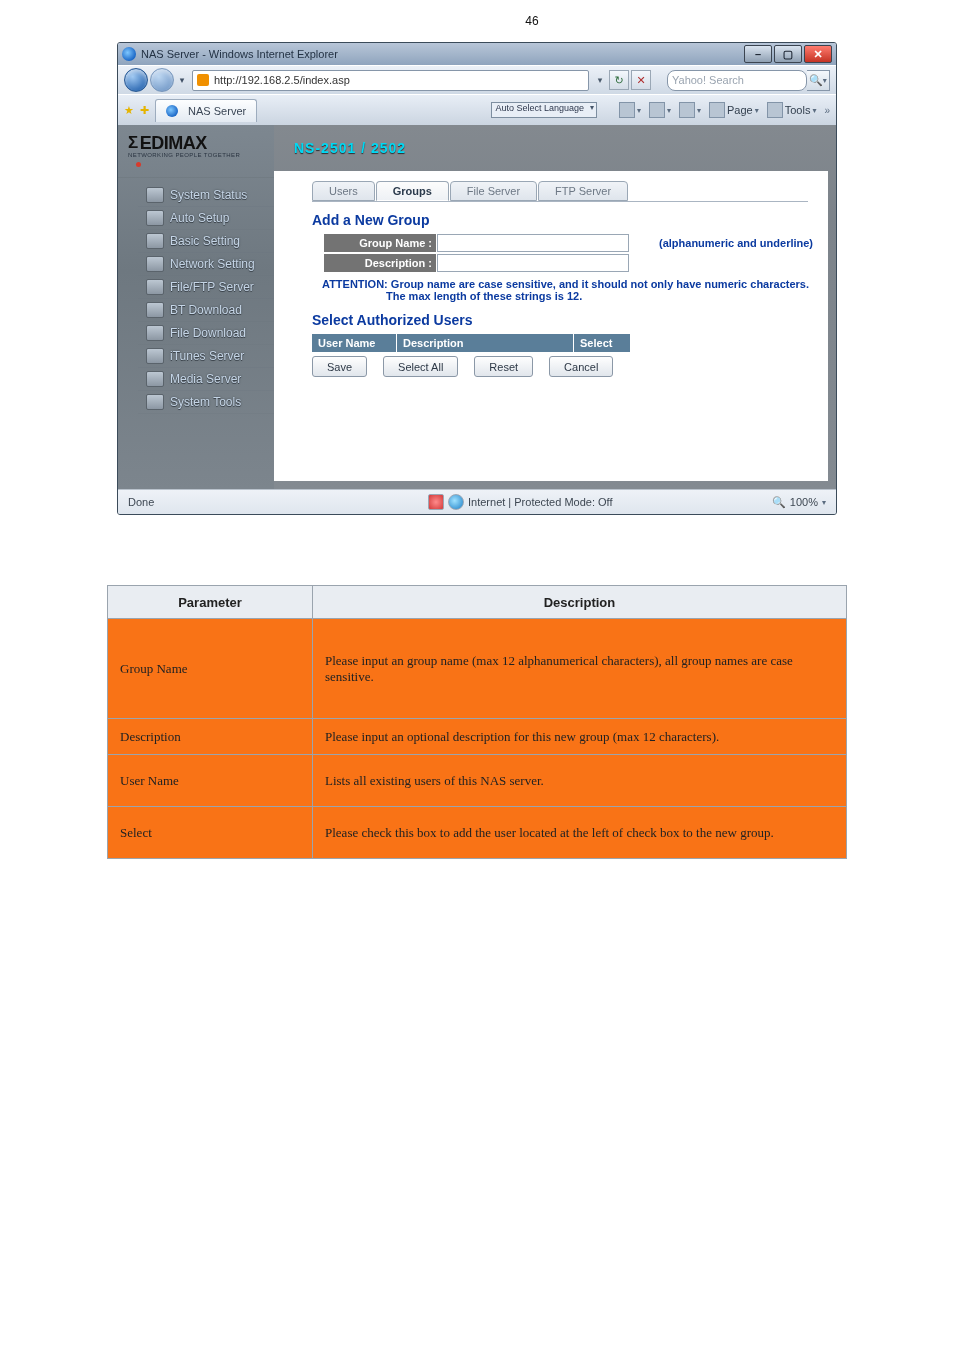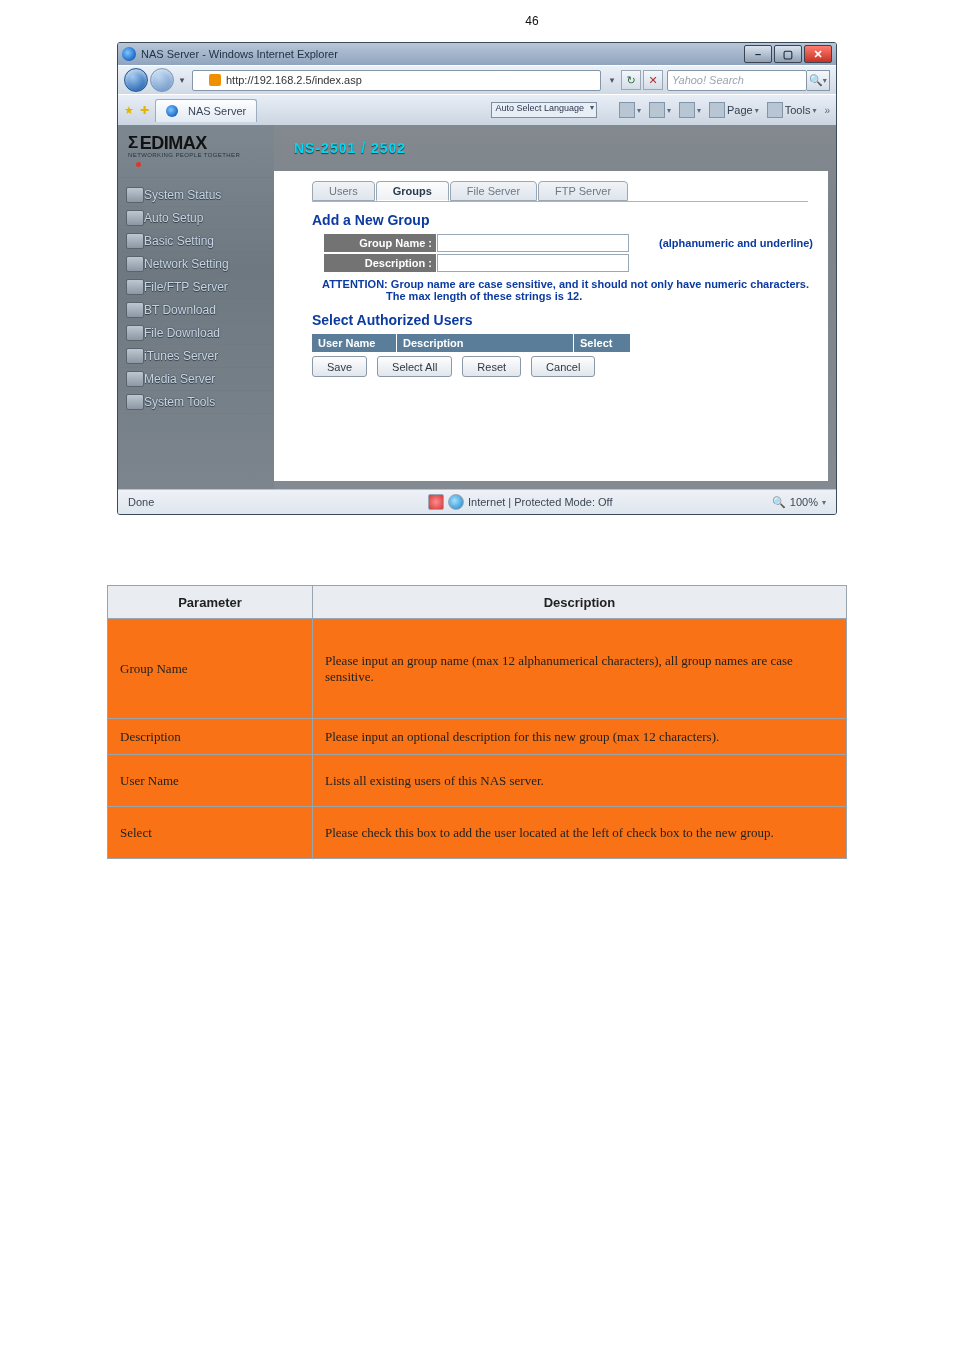--- a/index.html
+++ b/index.html
@@ -11,26 +11,26 @@
   .titlebar{height:22px;background:linear-gradient(#b8c6d8,#8fa4bd);display:flex;align-items:center;padding:0 4px;font-size:11px;color:#233244;}
   .ie-glyph{width:14px;height:14px;border-radius:50%;background:radial-gradient(circle at 40% 40%,#7ec7ff,#1c68c7 70%);margin-right:5px;}
   .winbtns{margin-left:auto;display:flex;gap:2px;}
   .winbtn{width:26px;height:16px;border:1px solid #3b4450;border-radius:2px;background:linear-gradient(#d9e3ef,#8fa0b3);display:flex;align-items:center;justify-content:center;font-size:11px;line-height:1;color:#1a2330;font-weight:bold;}
   .winbtn.close{background:linear-gradient(#ff7b6e,#c43324);color:#fff;}
 
   .navbar{height:28px;background:linear-gradient(#ecf1f8,#cfd9e5);display:flex;align-items:center;padding:0 6px;font-size:11px;color:#3a3a3a;border-top:1px solid #fff;}
   .navbtn{width:22px;height:22px;border-radius:50%;background:radial-gradient(circle at 35% 35%,#9fc8f2,#3570b7 70%);margin-right:2px;border:1px solid #2a5a94;box-shadow:inset 0 3px 4px rgba(255,255,255,.6);}
   .navbtn.fwd{opacity:.55;}
   .navchev{width:12px;color:#405066;font-size:9px;text-align:center;}
-  .addrfield{flex:1;height:19px;border:1px solid #8696a9;background:#fff;border-radius:2px;margin:0 4px;display:flex;align-items:center;padding:0 16px;font-size:11px;color:#333;}
+  .addrfield{flex:1;height:19px;border:1px solid #8696a9;background:#fff;border-radius:2px;margin:0 4px;display:flex;align-items:center;padding:0 4px;font-size:11px;color:#333;}
   .addr-icon{width:12px;height:12px;background:#f09000;border-radius:2px;margin-right:5px;}
   .addr-drop{width:14px;text-align:center;color:#4a5a6c;font-size:9px;}
   .refresh,.stop{width:18px;height:18px;border:1px solid #9aa7b5;background:linear-gradient(#f4f8fc,#d4dde7);display:flex;align-items:center;justify-content:center;font-size:11px;color:#2b6a39;margin-left:2px;}
   .stop{color:#b03030;}
-  .searchbox{width:130px;height:19px;border:1px solid #8696a9;background:#fff;border-radius:2px;margin-left:4px;display:flex;align-items:center;padding:0 4px;font-size:11px;color:#9aa4b0;font-style:italic;}
+  .searchbox{width:130px;height:19px;border:1px solid #8696a9;background:#fff;border-radius:8px;margin-left:16px;display:flex;align-items:center;padding:0 4px;font-size:11px;color:#9aa4b0;}
   .mag{width:22px;height:19px;border:1px solid #8696a9;border-left:none;background:linear-gradient(#f4f8fc,#d4dde7);display:flex;align-items:center;justify-content:center;font-size:11px;color:#4668a5;}
 
   .toolbar{height:30px;background:linear-gradient(#e8eef6,#cbd5e1);display:flex;align-items:center;padding:0 6px;font-size:11px;color:#3a4656;border-top:1px solid #fff;}
   .star{color:#e5b400;margin-right:6px;}
   .tab{height:22px;border:1px solid #9dacbe;border-bottom:none;background:linear-gradient(#fdfeff,#e3eaf2);padding:0 10px;display:flex;align-items:center;gap:5px;border-radius:3px 3px 0 0;}
   .langbox{margin-left:auto;display:flex;align-items:center;}
   .langsel{height:14px;border:1px solid #7d8ea0;background:#e8eef6;font-size:9px;color:#2d374d;padding:0 12px 0 3px;margin-right:14px;position:relative;}
   .langsel::after{content:"▾";position:absolute;right:2px;top:0;font-size:8px;color:#46566a;}
   .tbitem{display:flex;align-items:center;gap:2px;color:#33404f;margin-left:8px;font-size:11px;white-space:nowrap;}
   .tbicon{width:14px;height:14px;background:#b8c5d3;border:1px solid #8294a8;}
@@ -38,41 +38,41 @@
   .chev2{font-size:10px;color:#5b6c80;margin-left:8px;}
 
   .content{display:flex;background:#7f878e;}
   .sidebar{width:156px;background:linear-gradient(#7d8790, #6e7880 40%, #7c858d);padding:0 0 24px 0;}
   .brandblock{padding:10px 0 10px 10px;border-bottom:1px solid #5a636b33;}
   .brand{font-family:Arial Black,Arial,sans-serif;font-size:18px;font-weight:900;color:#111;letter-spacing:-0.5px;line-height:0.9;display:flex;align-items:center;gap:2px;}
   .brand .sigma{font-size:17px;}
   .brand-tag{font-size:6px;color:#2a3441;letter-spacing:0.4px;margin-top:1px;}
   .brand-dot{width:5px;height:5px;background:#d73a2c;border-radius:50%;margin-left:8px;margin-top:4px;}
   .navlist{list-style:none;margin:6px 0 0 0;padding:0;}
-  .navlist li{height:22px;display:flex;align-items:center;gap:0;padding:0 6px 0 8px;font-size:12px;color:#c5d5e6;text-shadow:0 1px 0 #3d454d, 0 0 2px #3d454d;cursor:pointer;border-bottom:1px solid #6b747c33;}
+  .navlist li{height:22px;display:flex;align-items:center;gap:6px;padding:0 6px 0 8px;font-size:12px;color:#c5d5e6;text-shadow:0 1px 0 #3d454d, 0 0 2px #3d454d;cursor:pointer;border-bottom:1px solid #6b747c33;margin-left:20px;}
   .nav-ic{width:16px;height:14px;background:linear-gradient(#bcc7d2,#8c97a3);border:1px solid #5a636b;border-radius:2px;}
 
   .mainarea{flex:1;background:linear-gradient(#83898f,#7c838a 25%,#838a91);}
   .modelrow{height:46px;display:flex;align-items:center;padding-left:20px;}
   .model{color:#00d9f4;font-size:14px;font-weight:bold;letter-spacing:1px;text-shadow:0 1px 1px #000a;text-align:right;}
   .panel{background:#fff;margin:0 8px 8px 0;min-height:280px;padding:0 0 30px 0;}
   .tabsrow{display:flex;height:22px;align-items:flex-end;padding:8px 0 0 38px;gap:0;font-size:11px;}
   .ptab{height:18px;border:1px solid #9aa7b5;border-bottom:1px solid #9aa7b5;background:linear-gradient(#f0f3f7,#dfe5ec);color:#6d7885;padding:0 16px;display:flex;align-items:center;border-radius:4px 4px 0 0;margin-right:1px;}
   .ptab.active{background:linear-gradient(#fcfcfc,#eef1f5);border-bottom-color:#fff;color:#2b3a4c;font-weight:bold;}
   .hr{height:1px;background:#aab5c2;margin:0 20px 0 38px;}
   .section-h{color:#0b3aa0;font-weight:bold;font-size:14px;margin:10px 0 6px 38px;}
   .formrow{display:flex;align-items:center;margin:0 0 2px 50px;font-size:11px;}
   .lbl{width:108px;height:18px;background:#737373;color:#fff;display:flex;align-items:center;justify-content:flex-end;padding-right:4px;font-weight:bold;}
   .inp{width:190px;height:16px;border:1px solid #9aa7b5;background:#fff;margin-left:1px;}
   .hint{color:#0b3aa0;font-weight:bold;margin-left:30px;}
   .attn{color:#0b3aa0;font-weight:bold;font-size:11px;text-align:left;margin:6px 0 0 48px;}
   .attn .line2{display:block;text-align:left;margin-left:64px;}
   .tblhead{display:flex;margin:4px 0 0 38px;}
   .tblhead>div{background:#5a7e99;color:#fff;font-size:11px;font-weight:bold;height:18px;display:flex;align-items:center;padding:0 6px;margin-right:1px;}
-  .btnrow{display:flex;gap:10px;margin:4px 0 0 38px;}
+  .btnrow{display:flex;gap:16px;margin:4px 0 0 38px;}
   .wbtn{height:19px;border:1px solid #8b98a7;background:linear-gradient(#fefefe,#e1e6ec);font-size:11px;color:#2d3846;padding:0 14px;border-radius:3px;display:flex;align-items:center;cursor:pointer;}
 
   .statusbar{height:22px;border-top:1px solid #b9c2cc;background:linear-gradient(#eef2f7,#dfe6ee);display:flex;align-items:center;font-size:11px;color:#3d4752;padding:1px 10px;justify-content:space-between;}
   .sb-left{flex:0 0 300px;}
   .sb-mid{flex:1;display:flex;align-items:center;gap:4px;}
   .sb-ic{width:14px;height:14px;border:1px solid #9aa7b5;background:#dce5ee;}
   .sb-ic.red{background:radial-gradient(#ff8b8b,#d33a3a);border-radius:2px;}
   .sb-ic.globe{background:radial-gradient(circle at 40% 40%,#9fe2ff,#1d7fc7);border-radius:50%;}
   .sb-zoom{margin-left:auto;display:flex;align-items:center;gap:4px;}
 

